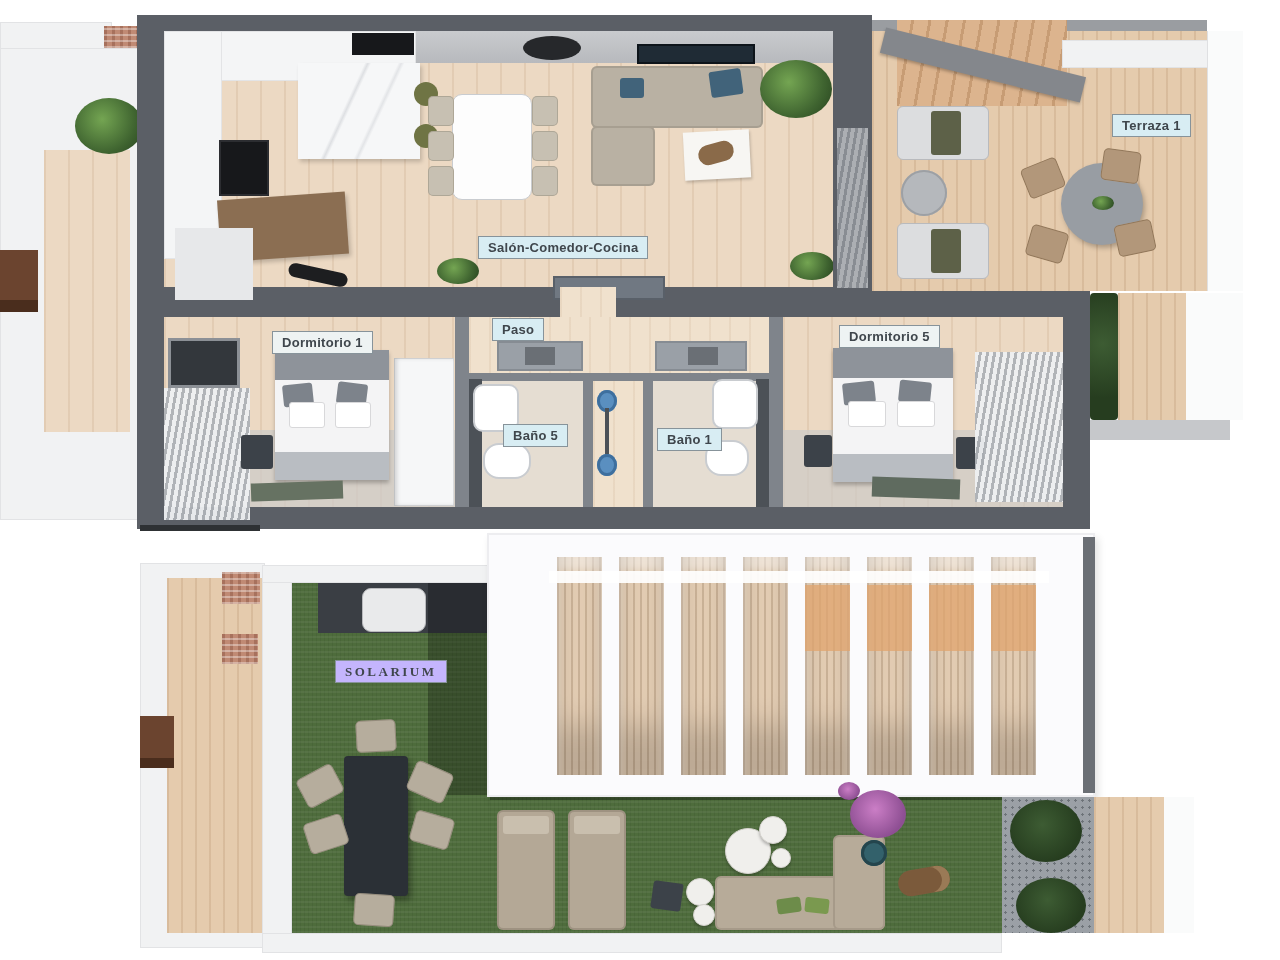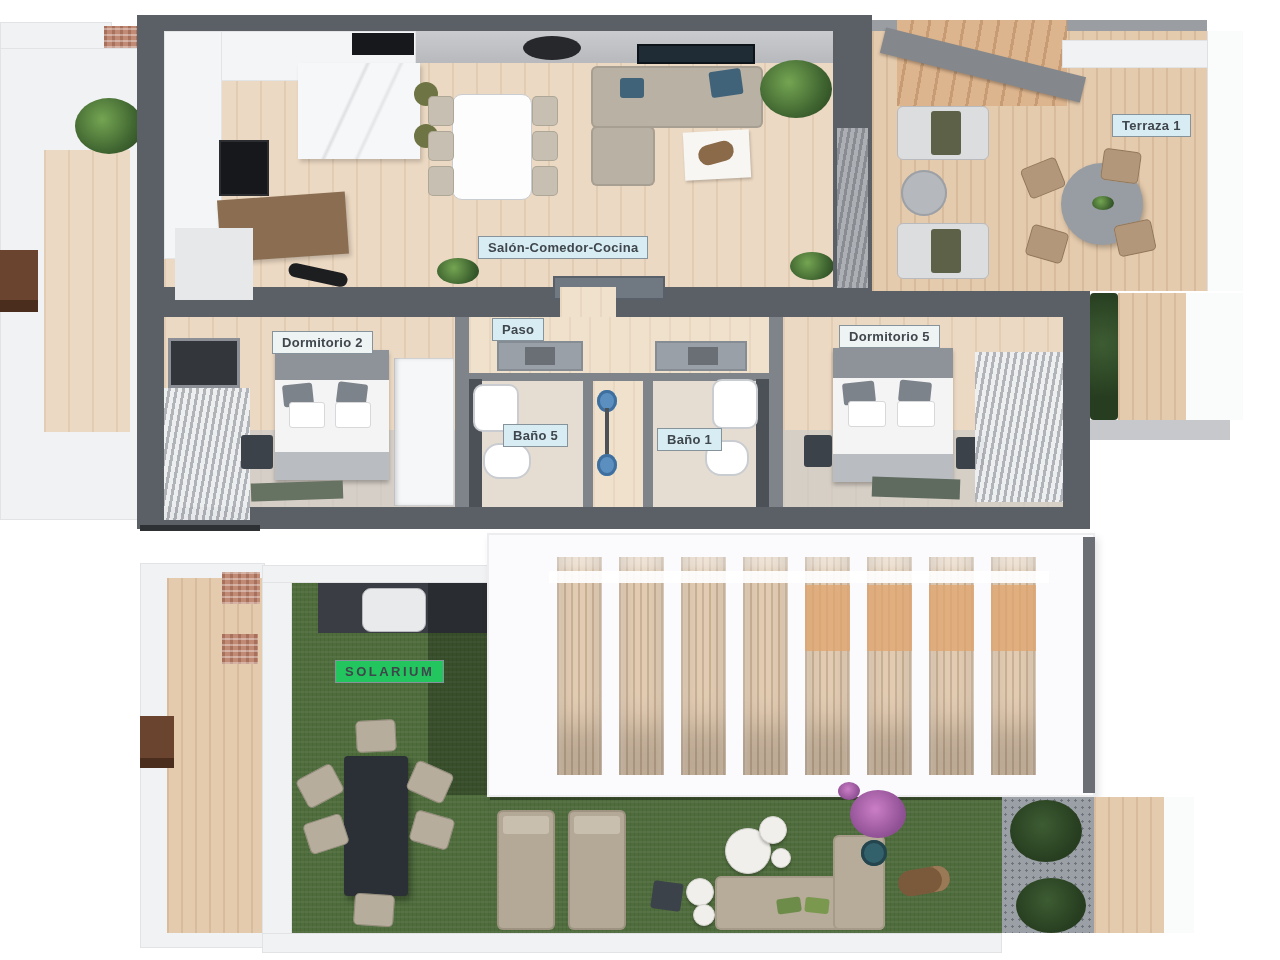--- a/index.html
+++ b/index.html
@@ -42,21 +42,21 @@
   .chair{background:#c7c0b2;border-radius:5px;box-shadow:inset 0 0 0 1px rgba(100,90,70,.25);}
   .chair-wood{background:#b2977a;border-radius:5px;box-shadow:inset 0 0 0 1px rgba(100,75,45,.4);}
   .chair-out{background:#b6ad9d;border-radius:5px;box-shadow:inset 0 0 0 1px rgba(70,60,45,.3);}
   .dark-furn{background:#3c4249;border-radius:3px;}
   .lounger{background:#dcdddf;border:1px solid #b9babd;border-radius:6px;}
   .lounger-low{background:#b4a896;border-radius:6px;box-shadow:inset 0 0 0 2px rgba(70,60,45,.2);}
   
   .rlabel{padding:2px 9px;font-size:13px;font-weight:700;color:#3f464c;background:#d8edf3;
           border:1px solid #87939a;letter-spacing:.3px;z-index:60;white-space:nowrap;line-height:17px;}
   .rlabel.lt{background:#eef3f3;}
-  .rlabel.sol{background:#22c55e;letter-spacing:2.5px;}
+  .rlabel.sol{background:#c4b5fd;letter-spacing:2.5px;font-family:Liberation Serif, serif;}
   
   .slot{position:absolute;top:24px;height:218px;width:45px;background-color:#e7d0b6;
         background-image:repeating-linear-gradient(90deg,rgba(139,109,79,.28) 0 2px,transparent 2px 7px);
         box-shadow:inset 0 -50px 30px rgba(0,0,0,.18), inset 0 14px 8px rgba(255,255,255,.5);}
   .slot .warm{position:absolute;left:0;top:28px;width:100%;height:66px;background:rgba(224,164,110,.75);}
 </style>
 </head>
 <body>
 
 <div class="canvas">
@@ -194,21 +194,21 @@
       <div class="abs" style="left:64px;top:53px;width:36px;height:24px;background:#ffffff;border:1px solid #d8d8da;border-radius:3px;"></div>
       <div class="abs" style="left:0;top:106px;width:120px;height:28px;background:#b9bdc2;"></div>
     </div>
     <div class="abs dark-furn" style="left:804px;top:435px;width:28px;height:32px;"></div>
     <div class="abs dark-furn" style="left:956px;top:437px;width:28px;height:32px;"></div>
     <div class="abs" style="left:872px;top:478px;width:88px;height:20px;background:#5f6b5f;transform:rotate(2deg);"></div>
     <div class="abs shutter" style="left:975px;top:352px;width:88px;height:150px;"></div>
 
     <div class="abs rlabel" style="left:478px;top:236px;">Salón-Comedor-Cocina</div>
     <div class="abs rlabel" style="left:1112px;top:114px;">Terraza 1</div>
-    <div class="abs rlabel lt" style="left:272px;top:331px;">Dormitorio 2</div>
+    <div class="abs rlabel lt" style="left:272px;top:331px;">Dormitorio 1</div>
     <div class="abs rlabel" style="left:492px;top:318px;">Paso</div>
     <div class="abs rlabel" style="left:503px;top:424px;">Baño 5</div>
     <div class="abs rlabel" style="left:657px;top:428px;">Baño 1</div>
     <div class="abs rlabel lt" style="left:839px;top:325px;">Dormitorio 5</div>
   </div>
 
   <div class="abs" style="left:0;top:520px;width:1280px;height:440px;">
 
     <div class="abs" style="left:140px;top:5px;width:120px;height:6px;background:#2e3134;"></div>
 

